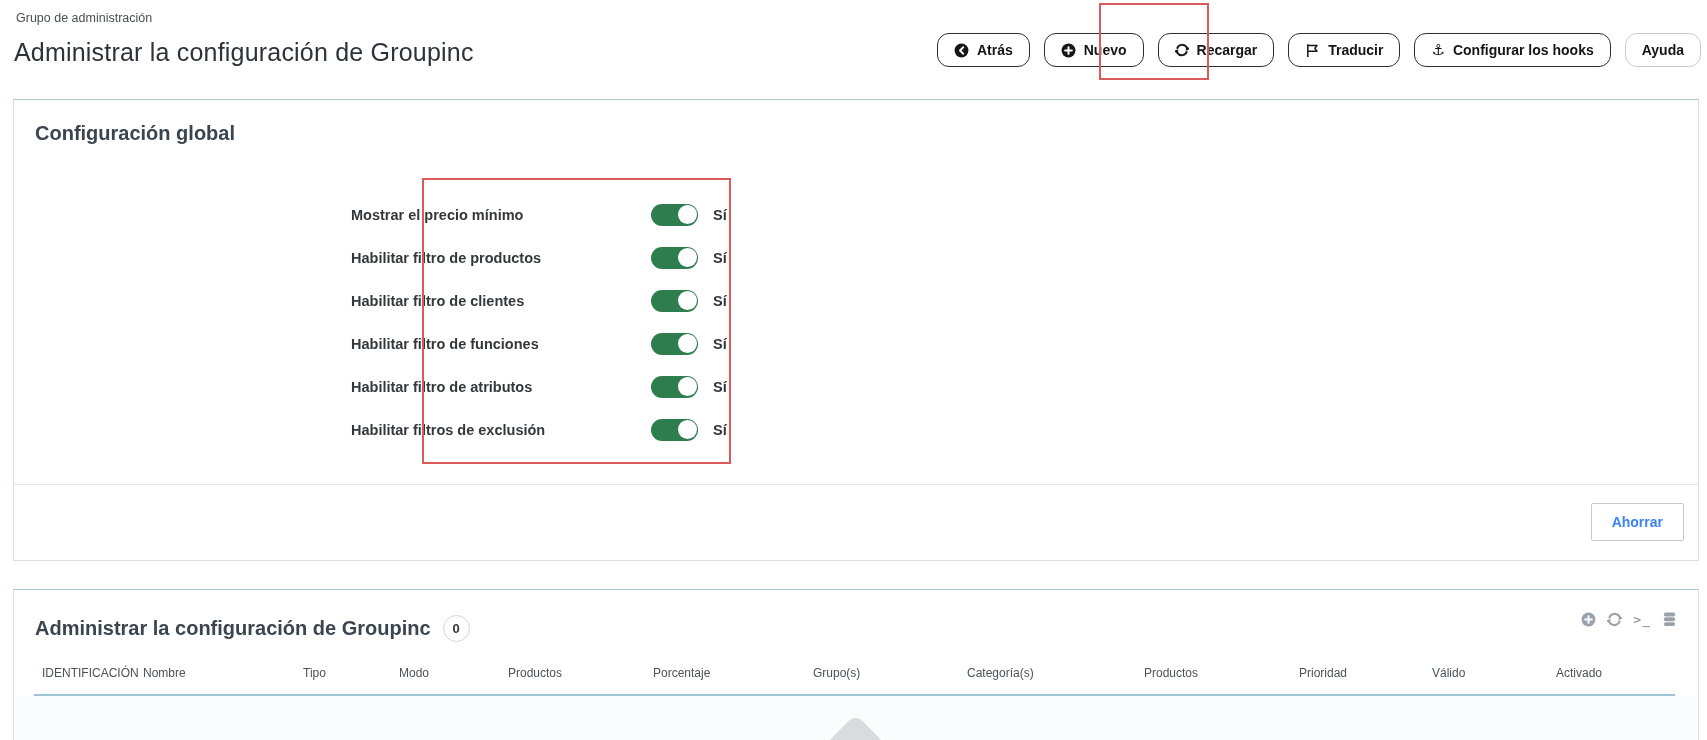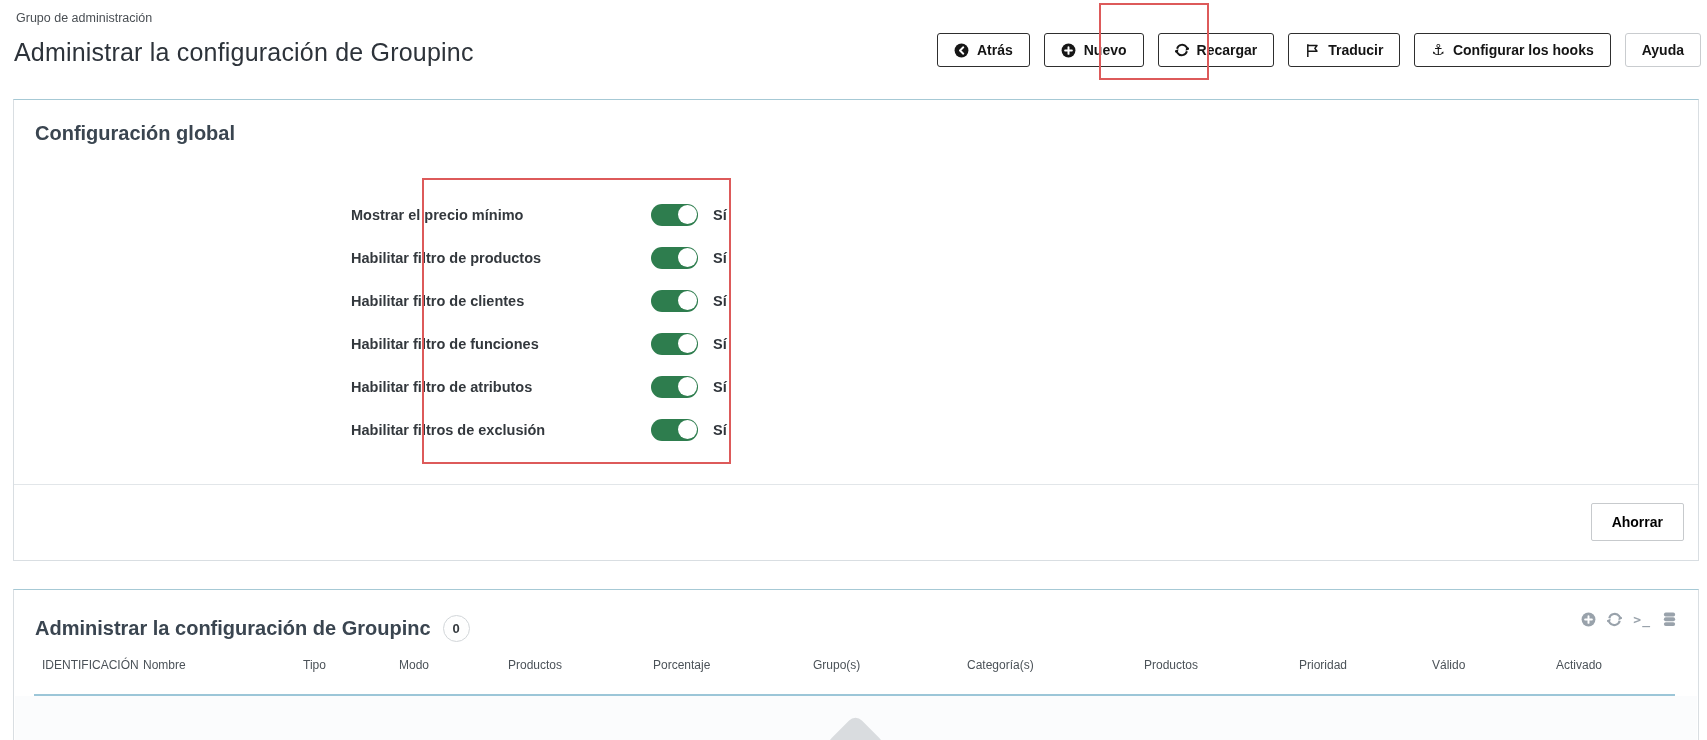--- a/index.html
+++ b/index.html
@@ -7,21 +7,21 @@
               font-family:"Liberation Sans","DejaVu Sans",sans-serif; color:#2b3138; }
   .page { position:relative; width:1707px; height:524px; }
 
   
   .breadcrumb { position:absolute; left:16px; top:11px; font-size:12.5px; color:#4a4f54; }
   .page-title { position:absolute; left:14px; top:38px; font-size:25px; font-weight:400; color:#2d333a; letter-spacing:.2px; }
 
   .toolbar { position:absolute; top:33px; right:6px; display:flex; gap:14px; }
   .btn { display:flex; align-items:center; justify-content:center; gap:8px;
          height:34px; padding:0 16px; background:#fff; border:1px solid #2e2e2e;
-         font-size:14px; font-weight:700; color:#141414; border-radius:3px; cursor:pointer; white-space:nowrap; }
+         font-size:14px; font-weight:700; color:#141414; border-radius:12px; cursor:pointer; white-space:nowrap; }
   .btn svg { flex:0 0 auto; }
   .btn-light { border-color:#c9cccf; }
   .anchor-glyph { font-size:15px; line-height:1; font-family:"DejaVu Sans",sans-serif; }
 
   .annotation { position:absolute; border:2px solid #dd5a5a; background:transparent; pointer-events:none; }
   .annotation-new { left:1099px; top:3px; width:110px; height:77px; }
 
   
   .panel { position:absolute; left:13px; width:1686px; background:#fff;
            border:1px solid #d9dee2; border-top:1px solid #a6c9d5;padding-left:46px; }
@@ -34,38 +34,38 @@
   .switch { position:relative; flex:0 0 47px; height:22px; margin-left:24px; border-radius:11px;
             background:#2e7d4e; cursor:pointer; }
   .switch .knob { position:absolute; top:1.5px; right:1.5px; width:19px; height:19px;
                   background:#fff; border-radius:50%; }
   .toggle-value { margin-left:15px; font-size:14.5px; font-weight:600; color:#2f343a; }
   .annotation-toggles { left:408px; top:78px; width:309px; height:286px; }
 
   .panel1-divider { position:absolute; left:0; right:0; top:384px; height:1px; background:#e2e6e9; }
   .save-btn { position:absolute; right:14px; top:403px; height:38px; padding:0 20px;
               background:#fff; border:1px solid #c7cacd; font-size:14px; font-weight:700;
-              color:#000000; border-radius:2px; cursor:pointer;
+              color:#3b82f6; border-radius:2px; cursor:pointer;
               font-family:"Liberation Sans","DejaVu Sans",sans-serif; }
 
   
   .panel2 { top:589px; height:151px; border-bottom:none; }
   .panel2-head { position:absolute; left:21px; top:25px; display:flex; align-items:center; gap:12px; }
   .panel2-title { font-size:20px; font-weight:600; color:#3a4550; }
   .count-badge { min-width:27px; height:27px; padding:0 6px; border:1px solid #d2d6d9; border-radius:14px;
                  background:#fefefe; display:flex; align-items:center; justify-content:center;
                  font-size:13px; font-weight:700; color:#33383d; }
   .panel2-icons { position:absolute; right:21px; top:22px; display:flex; align-items:center; gap:11px;
                   color:#99a2ab; }
   .icon-btn { cursor:pointer; display:flex; align-items:center; }
   .terminal-glyph { font-family:"DejaVu Sans Mono","Liberation Mono",monospace; font-size:13px;
                     font-weight:700; letter-spacing:1px; color:#99a2ab; }
 
   .grid-header { position:absolute; left:20px; right:25px; top:68px; height:24px; }
-  .grid-col { position:absolute; top:0; font-size:12px; color:#4b5258; white-space:nowrap; cursor:pointer; }
+  .grid-col { position:absolute; top:8px; font-size:12px; color:#4b5258; white-space:nowrap; cursor:pointer; }
   .grid-underline { position:absolute; left:20px; top:104px; width:1641px; height:2px; background:#9cc6d8; }
   .grid-empty { position:absolute; left:1px; right:1px; top:106px; bottom:0; background:#fbfcfd; overflow:hidden; }
   .empty-arrow { position:absolute; left:calc(50% - 22px); top:27px; width:43px; height:43px;
                  background:#d9dcdf; border-radius:9px; transform:rotate(45deg); }
 </style>
 </head>
 <body>
 
 <div class="page">
 

